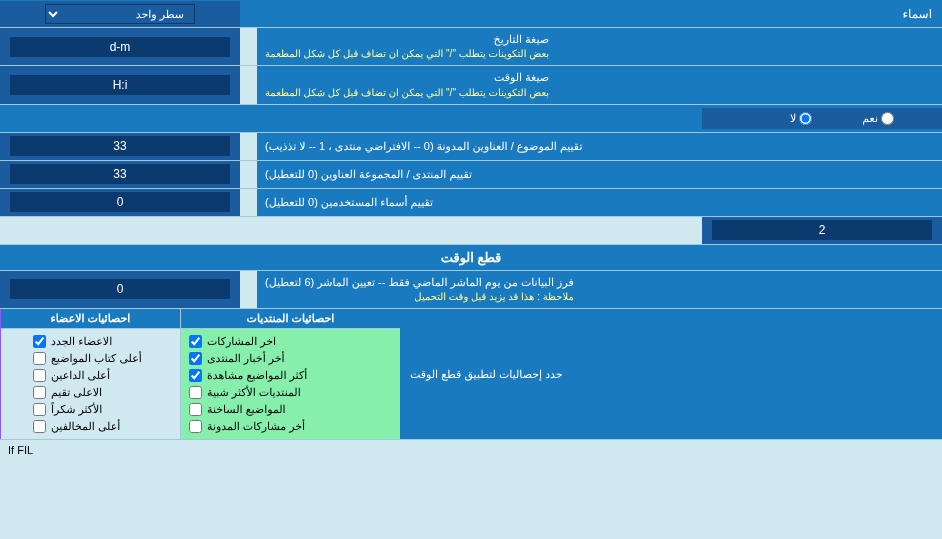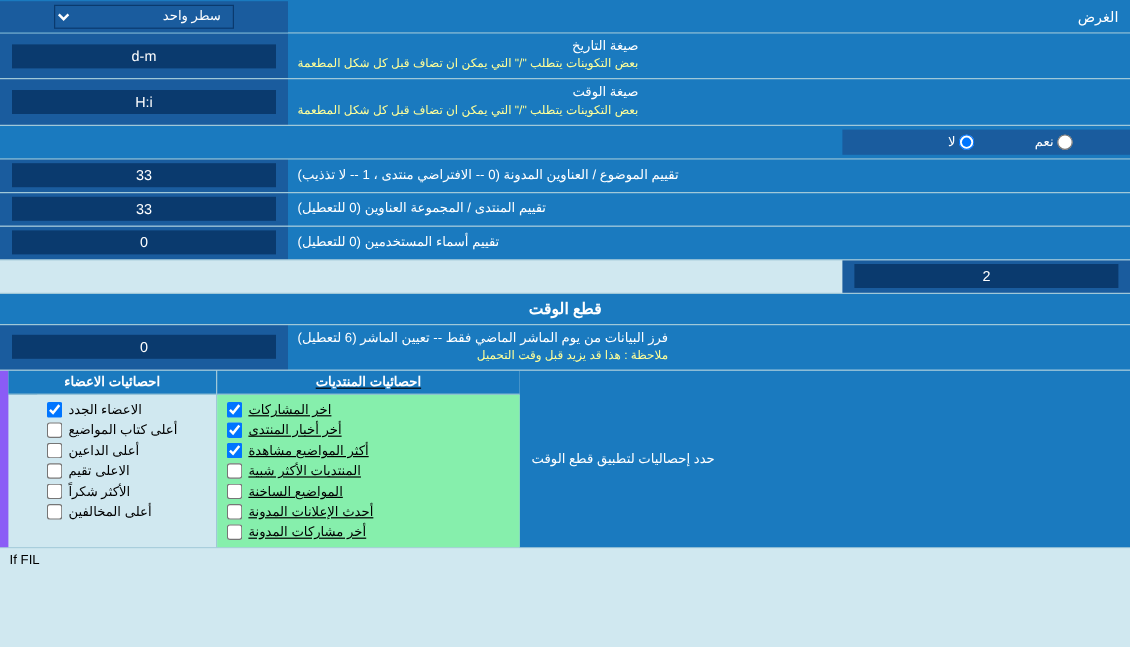--- a/index.html
+++ b/index.html
@@ -28,20 +28,21 @@
       flex: 1;
       background: #1a7abf;
       color: #fff;
       padding: 4px 8px;
       display: flex;
       align-items: center;
       justify-content: flex-end;
       text-align: right;
       font-size: 11px;
       line-height: 1.4;
+      margin-left: 17px;
     }
 
     .row-input {
       width: 240px;
       background: #1a5c9e;
       display: flex;
       align-items: center;
       justify-content: center;
       padding: 2px 4px;
     }
@@ -161,21 +162,21 @@
       background: #d0e8f0;
       text-align: left;
     }
   </style>
 </head>
 <body>
 
 <div class="main-container">
 
   <div class="top-row">
-    <div class="label-part">الغرض</div>
+    <div class="label-part">اسماء</div>
     <div class="dropdown-part">
       <select class="styled-select">
         <option>سطر واحد</option>
         <option>فقرة</option>
       </select>
     </div>
   </div>
 
   <div class="row">
     <div class="row-label">
@@ -252,21 +253,21 @@
     </div>
     <div class="row-input">
       <input type="text" value="0" style="">
     </div>
   </div>
 
   <div style="display:flex; border-bottom: 1px solid #a0c8d8;">
 
     <div style="flex:1; background:#1a7abf; color:#fff; padding:8px 10px; font-size:11px; text-align:right; display:flex; align-items:center; justify-content:flex-end;">حدد إحصاليات لتطبيق قطع الوقت</div>
 
-    <div style="width:253px; border-left:1px solid #a0c8d8;text-decoration:underline;">
+    <div style="width:220px; border-left:1px solid #a0c8d8;">
       <div class="stats-column-header">احصائيات المنتديات</div>
       <div style="background:#86efac; padding:4px 8px;">
         <div class="stat-item">
           <span>اخر المشاركات</span>
           <input type="checkbox" checked="" style="">
         </div>
         <div class="stat-item">
           <span>أخر أخبار المنتدى</span>
           <input type="checkbox" checked="" style="">
         </div>
@@ -276,31 +277,27 @@
         </div>
         <div class="stat-item">
           <span>المنتديات الأكثر شبية</span>
           <input type="checkbox" style="">
         </div>
         <div class="stat-item">
           <span>المواضيع الساخنة</span>
           <input type="checkbox" style="">
         </div>
         <div class="stat-item">
-          <span>أحدث الإعلانات المدونة</span>
-          <input type="checkbox" style="">
-        </div>
-        <div class="stat-item">
           <span>أخر مشاركات المدونة</span>
           <input type="checkbox" style="">
         </div>
       </div>
     </div>
 
-    <div style="width:180px; border-left:7px solid #8b5cf6;">
+    <div style="width:180px; border-left:1px solid #8b5cf6;">
       <div class="stats-column-header">احصائيات الاعضاء</div>
       <div style="background:#d0e8f0; padding:4px 8px;margin-left:24px;">
         <div class="stat-item">
           <span>الاعضاء الجدد</span>
           <input type="checkbox" checked="" style="">
         </div>
         <div class="stat-item">
           <span>أعلى كتاب المواضيع</span>
           <input type="checkbox" style="">
         </div>

